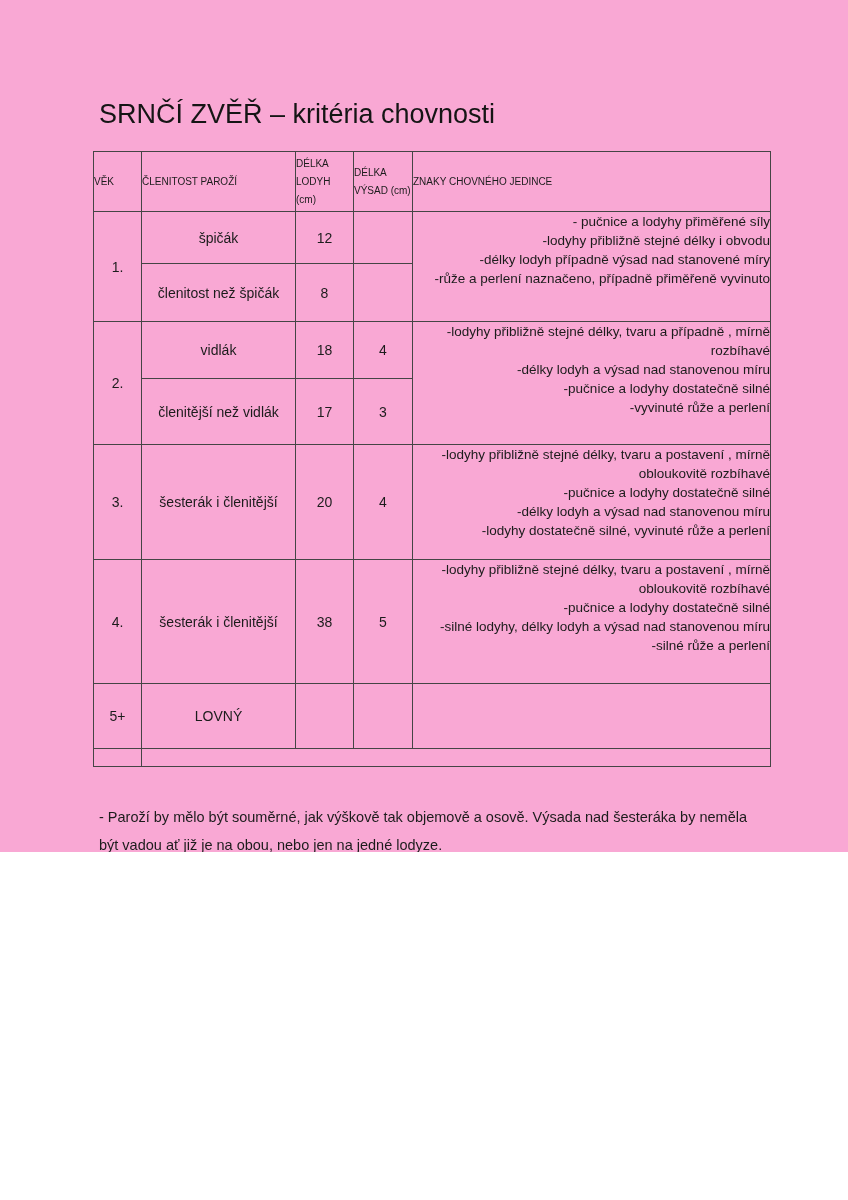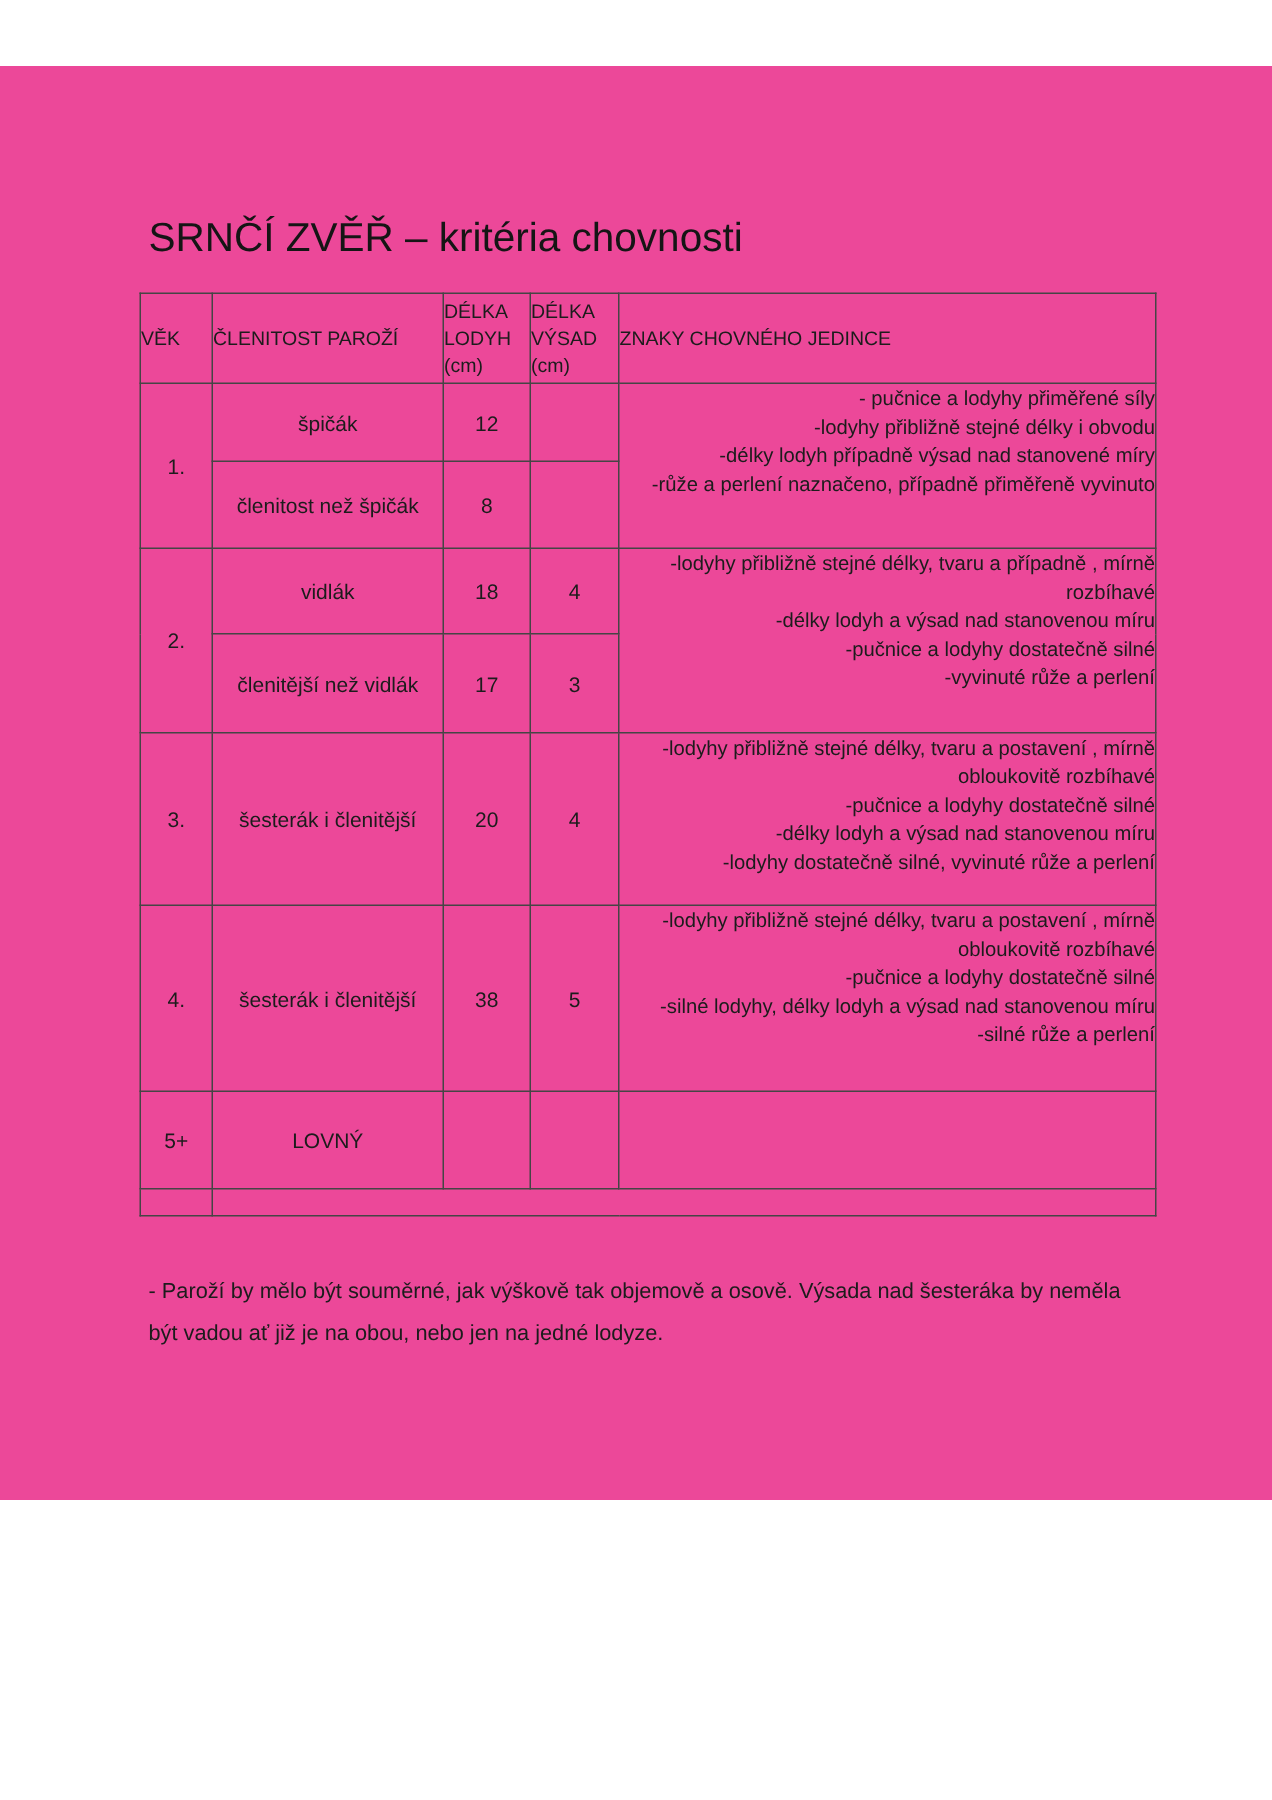--- a/index.html
+++ b/index.html
@@ -1,25 +1,24 @@
 <!DOCTYPE html>
 <html><head>
 <meta charset="utf-8">
 <style>
   * { box-sizing: border-box; }
   html, body { margin: 0; padding: 0; background: #ffffff; }
   .page {
     position: relative;
     width: 848px;
-    height: 956px;
-    background: #ec4899;
+    height: 852px;
+    background: #f9a8d4;
     font-family: "Liberation Sans", sans-serif;
     color: #1c1c1c;
     overflow: hidden;
-    margin-top: 44px;
   }
   .content {
     position: absolute;
     left: 93px;
     top: 0;
     width: 678px;
   }
   h1.doc-title {
     margin: 99px 0 0 6px;
     font-size: 27px;
@@ -51,21 +50,21 @@
   tr.h-head  { height: 60px; }
   tr.h-r1a   { height: 52px; }
   tr.h-r1b   { height: 58px; }
   tr.h-r2a   { height: 57px; }
   tr.h-r2b   { height: 66px; }
   tr.h-r3    { height: 115px; }
   tr.h-r4    { height: 124px; }
   tr.h-r5    { height: 65px; }
   tr.h-empty { height: 18px; }
 
-  th { font-size: 13px; vertical-align: middle; line-height: 18px; }
+  th { font-size: 10px; vertical-align: middle; line-height: 18px; }
   th.center { text-align: left; }
   th.leftpad { text-align: left; padding-left: 6px; padding-right: 4px; }
 
   td.mid-center {
     text-align: center;
     vertical-align: middle;
     font-size: 14px;
   }
   td.znaky {
     vertical-align: top;

